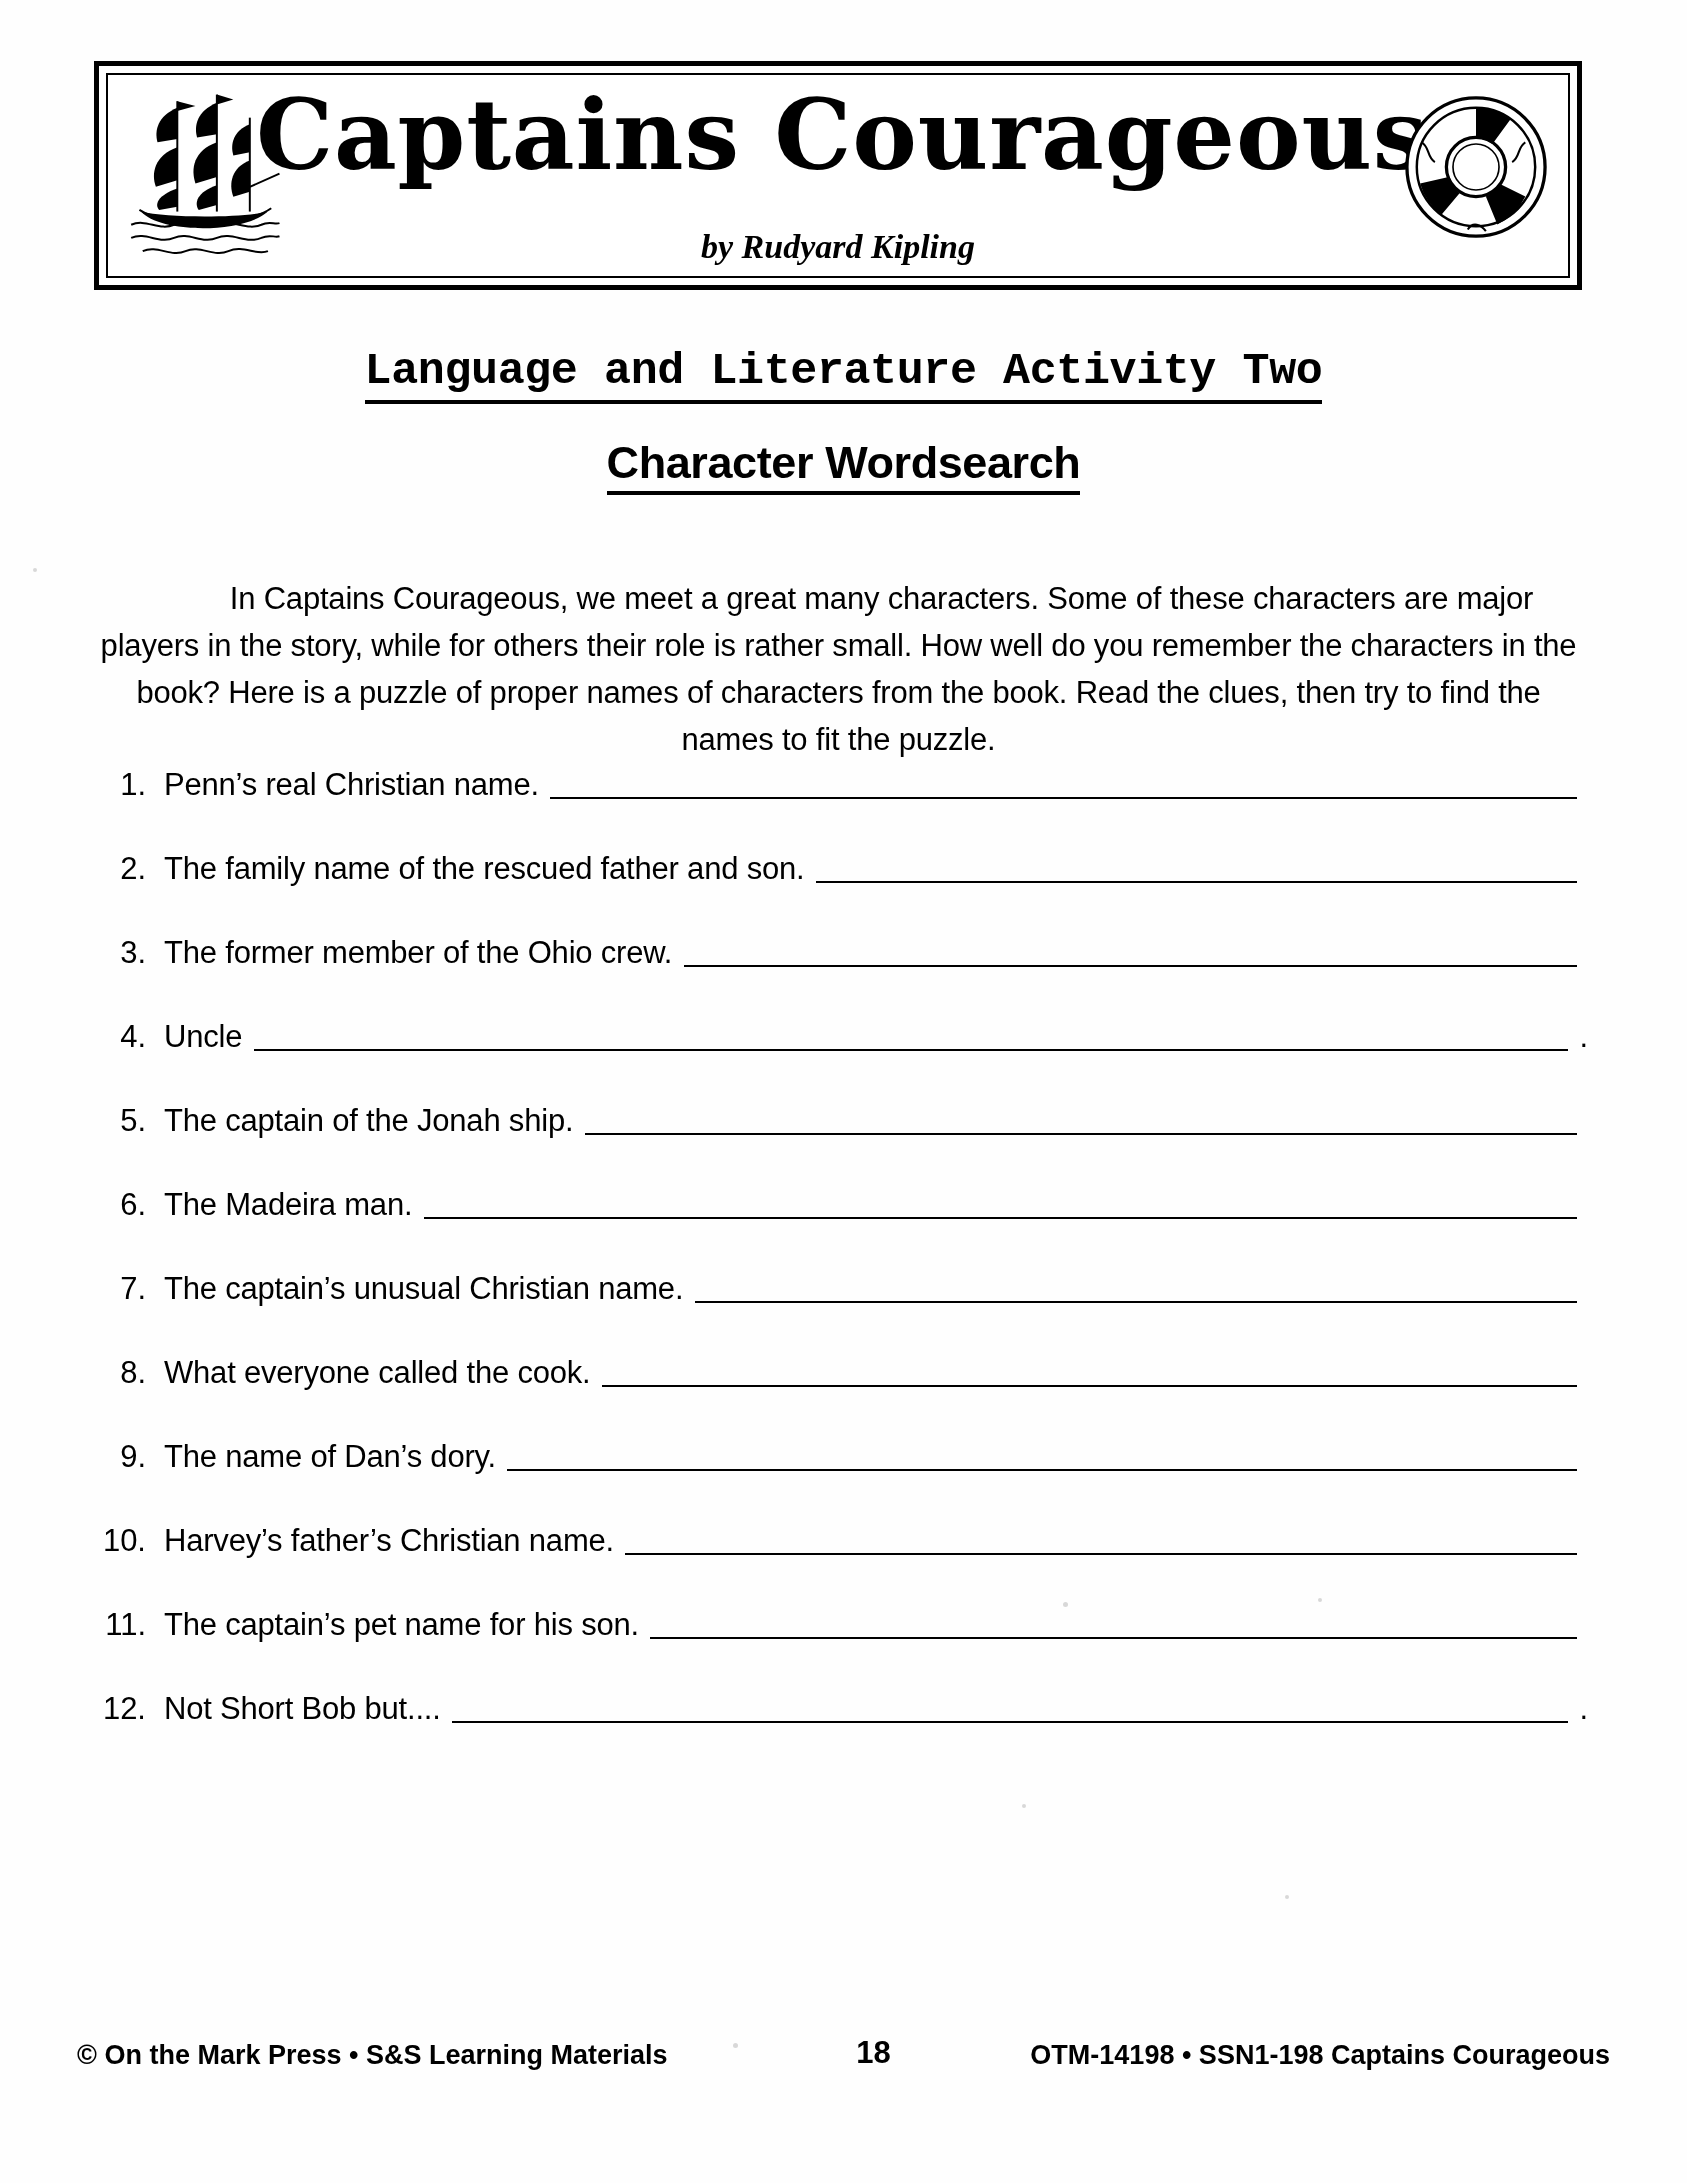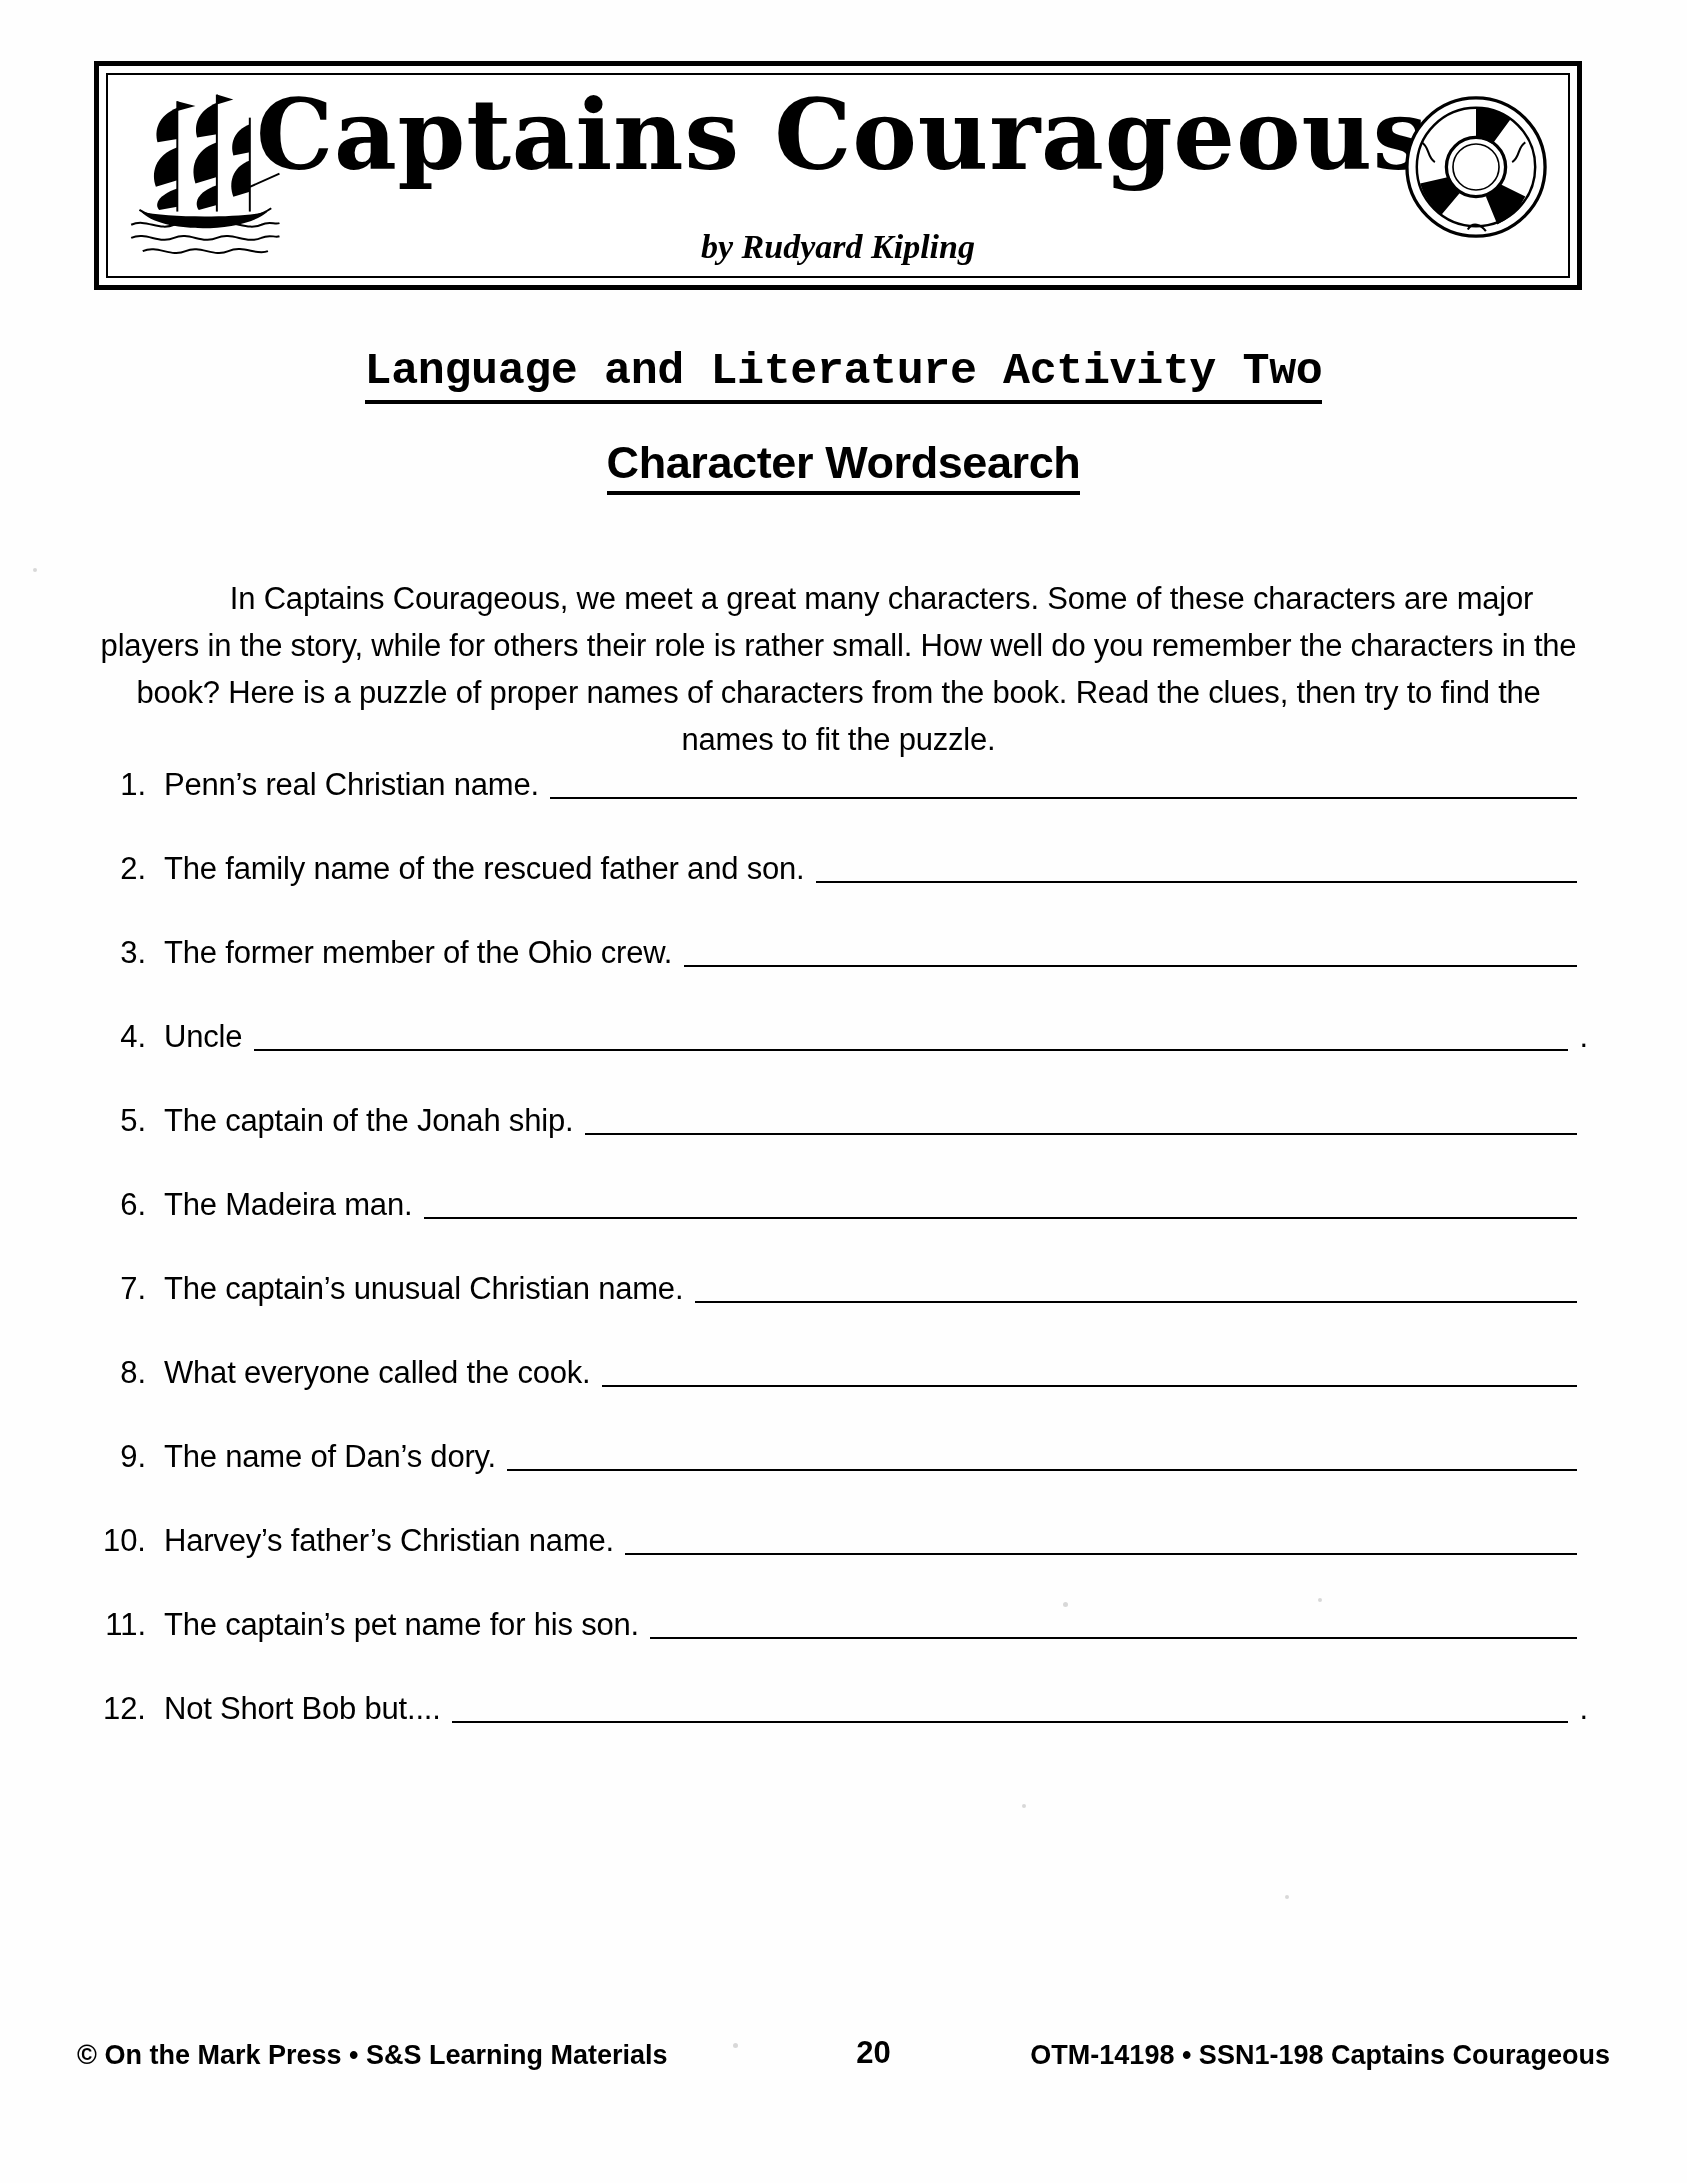--- a/index.html
+++ b/index.html
@@ -352,18 +352,18 @@
       <div class="qnum">12.</div>
       <div class="qtext">Not Short Bob but....</div>
       <div class="qblank"></div>
       <div class="qperiod">.</div>
     </div>
 
   </div>
 
   <div class="footer">
     <div class="footer-left">© On the Mark Press • S&amp;S Learning Materials</div>
-    <div class="footer-center">20</div>
+    <div class="footer-center">18</div>
     <div class="footer-right">OTM-14198 • SSN1-198 Captains Courageous</div>
   </div>
 
 </div>
 
 
 </body></html>

